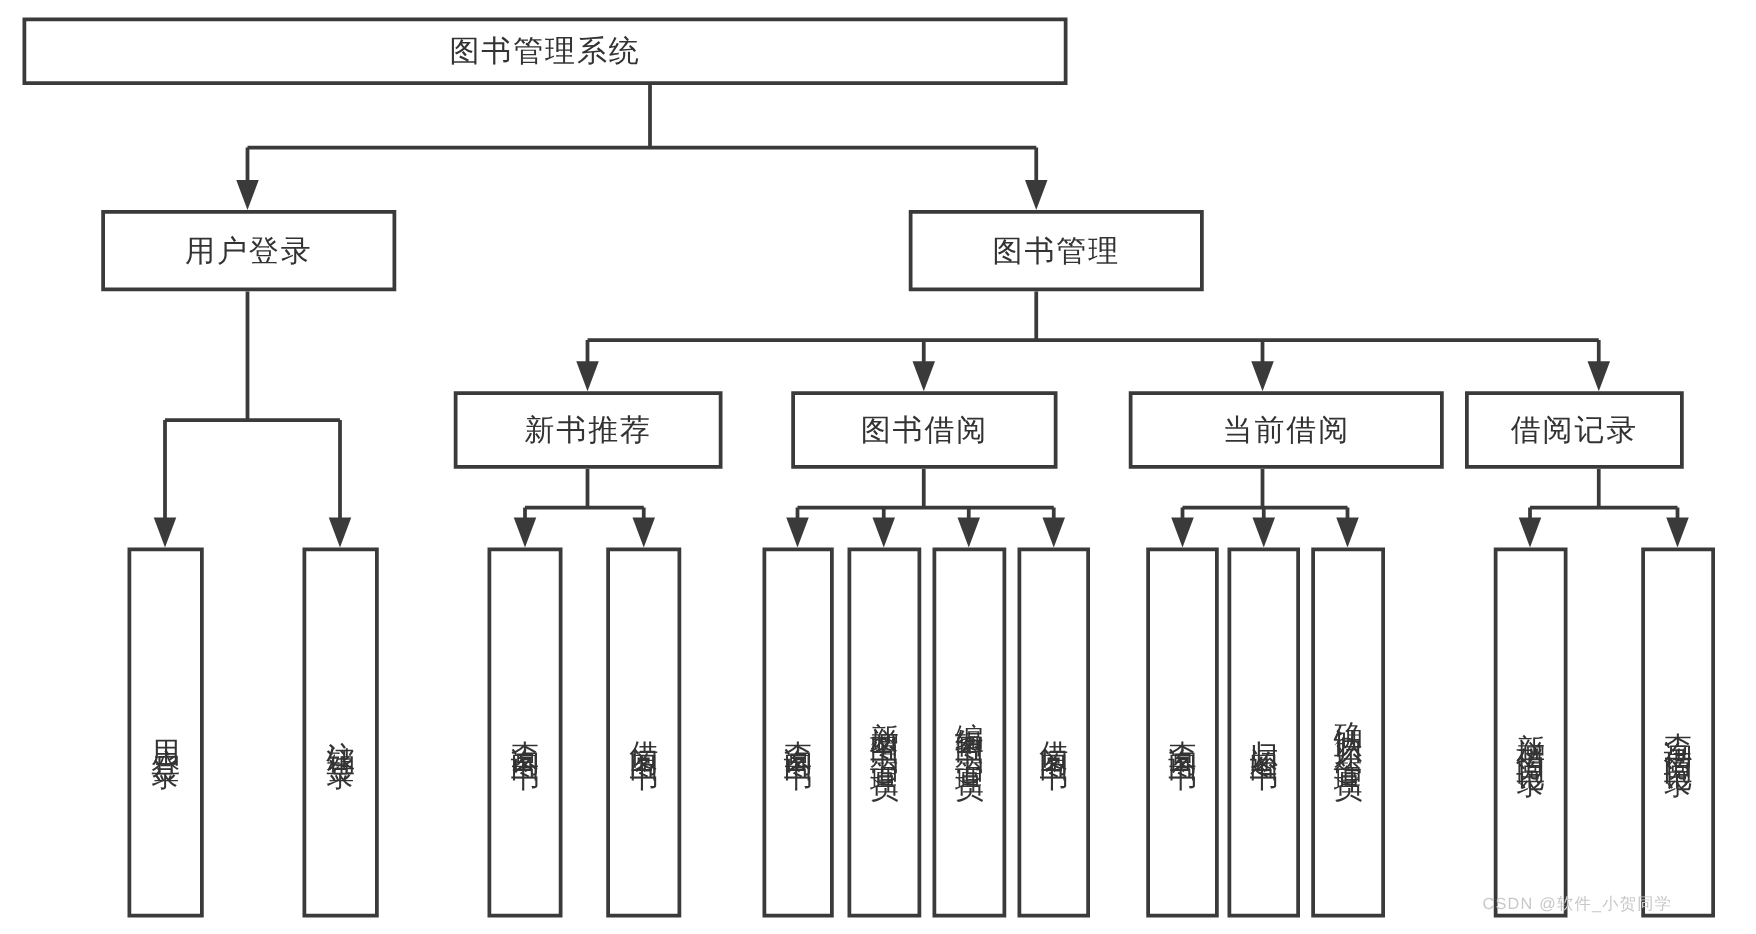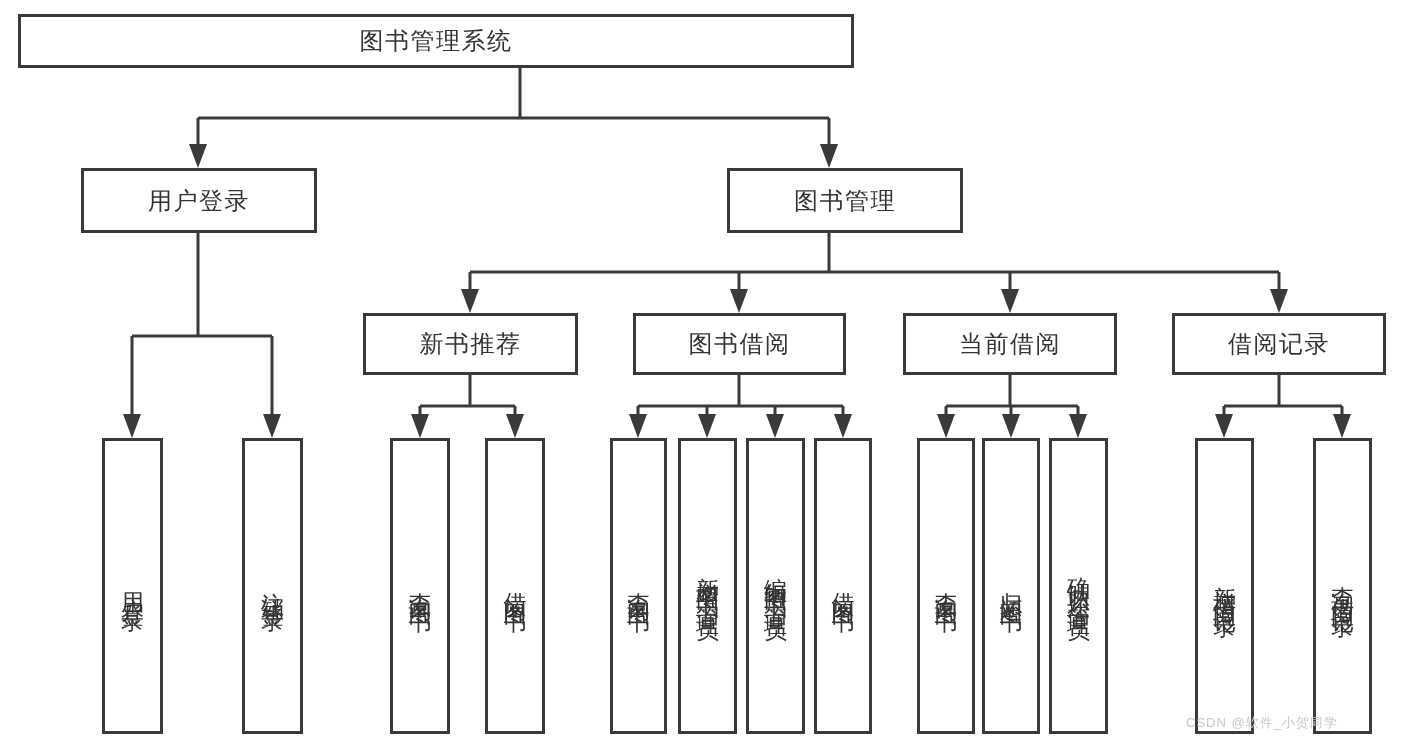--- a/index.html
+++ b/index.html
@@ -116,24 +116,24 @@
   <div class="node lvl2" style="left:711px;margin-left:16px;">
     <span>图书管理</span>
   </div>
 
   <div class="node lvl3" style="left:363px;width:215px;text-align:right;">
     <span>新书推荐</span>
   </div>
   <div class="node lvl3" style="left:633px;width:213px;">
     <span>图书借阅</span>
   </div>
-  <div class="node lvl3" style="left:903px;width:214px;">
+  <div class="node lvl3" style="left:903px;width:252px;">
     <span>当前借阅</span>
   </div>
-  <div class="node lvl3" style="left:1172px;width:214px;">
+  <div class="node lvl3" style="left:1172px;width:175px;">
     <span>借阅记录</span>
   </div>
 
   <div class="node leaf" style="left:102px;width:61px;">
     <span>用户登录</span>
   </div>
   <div class="node leaf" style="left:242px;width:61px;">
     <span>注销登录</span>
   </div>
 

